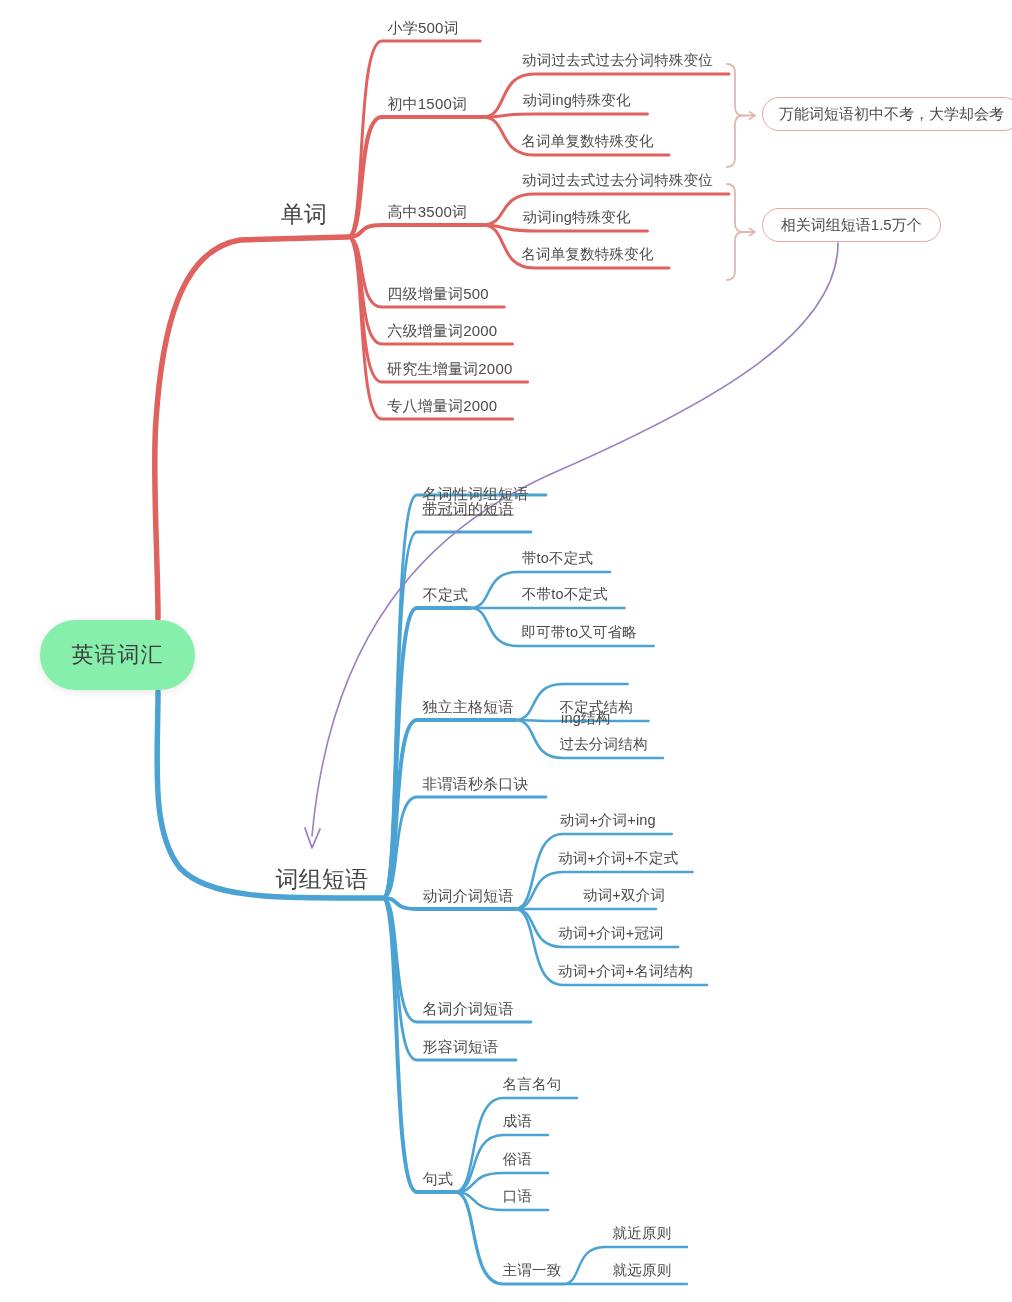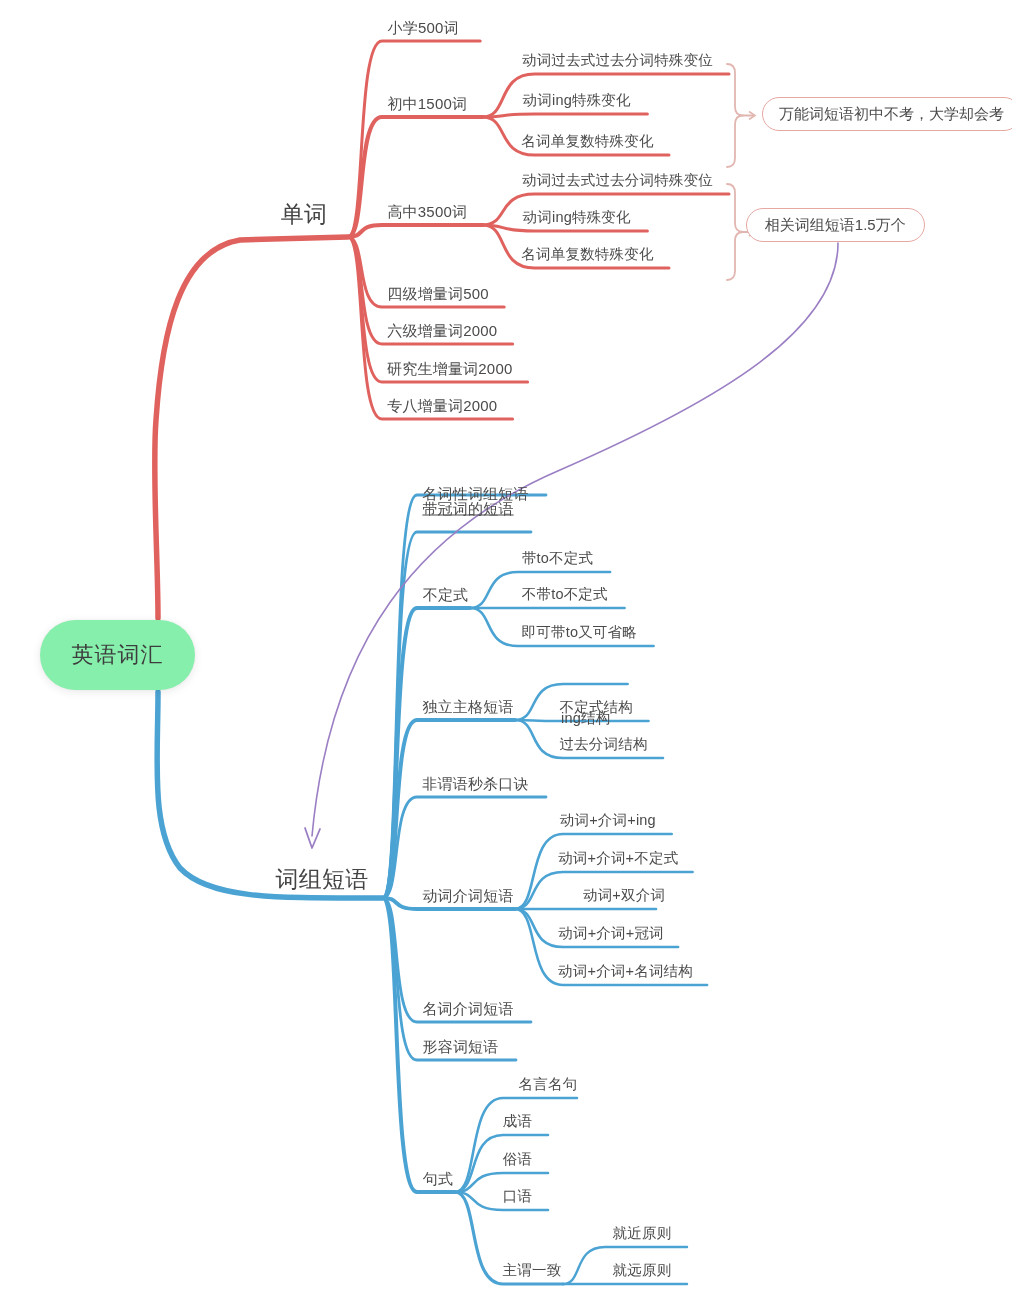--- a/index.html
+++ b/index.html
@@ -110,21 +110,21 @@
       <div class="node-label lvl2" style="left: 442.3px; top: 330px;">六级增量词2000</div>
       <div class="node-label lvl2" style="left: 449.8px; top: 368px;">研究生增量词2000</div>
       <div class="node-label lvl2" style="left: 442.3px; top: 405px;">专八增量词2000</div>
       <div class="node-label lvl3" style="left: 617.5px; top: 60px;">动词过去式过去分词特殊变位</div>
       <div class="node-label lvl3" style="left: 576.7px; top: 100px;">动词ing特殊变化</div>
       <div class="node-label lvl3" style="left: 587.5px; top: 141px;">名词单复数特殊变化</div>
       <div class="callout" style="left: 762px; top: 97px; width: 259px; height: 34px;">万能词短语初中不考，大学却会考</div>
       <div class="node-label lvl3" style="left: 617.5px; top: 180px;">动词过去式过去分词特殊变位</div>
       <div class="node-label lvl3" style="left: 576.7px; top: 217px;">动词ing特殊变化</div>
       <div class="node-label lvl3" style="left: 587.5px; top: 254px;">名词单复数特殊变化</div>
-      <div class="callout" style="left: 746px; top: 208px; width: 178.6px; height: 34px;">相关词组短语1.5万个</div>
+      <div class="callout" style="left: 762px; top: 208px; width: 178.6px; height: 34px;">相关词组短语1.5万个</div>
       <div class="node-label lvl1" style="left: 322px; top: 879px;">词组短语</div>
       <div class="node-label lvl2" style="left: 475.5px; top: 493px;">名词性词组短语</div>
       <div class="node-label lvl2" style="left: 468px; top: 508px; text-decoration: underline;">带冠词的短语</div>
       <div class="node-label lvl2" style="left: 445.5px; top: 594px;">不定式</div>
       <div class="node-label lvl2" style="left: 468px; top: 706px;">独立主格短语</div>
       <div class="node-label lvl2" style="left: 475.5px; top: 783px;">非谓语秒杀口诀</div>
       <div class="node-label lvl2" style="left: 468px; top: 895px;">动词介词短语</div>
       <div class="node-label lvl2" style="left: 468px; top: 1008px;">名词介词短语</div>
       <div class="node-label lvl2" style="left: 460.5px; top: 1046px;">形容词短语</div>
       <div class="node-label lvl2" style="left: 438px; top: 1178px;">句式</div>
@@ -132,21 +132,21 @@
       <div class="node-label lvl3" style="left: 564.79px; top: 594px;">不带to不定式</div>
       <div class="node-label lvl3" style="left: 579.29px; top: 632px;">即可带to又可省略</div>
       <div class="node-label lvl3" style="left: 585.81px; top: 670px; margin-top: 48px;">ing结构</div>
       <div class="node-label lvl3" style="left: 596.25px; top: 707px;">不定式结构</div>
       <div class="node-label lvl3" style="left: 603.5px; top: 744px;">过去分词结构</div>
       <div class="node-label lvl3" style="left: 607.85px; top: 820px;">动词+介词+ing</div>
       <div class="node-label lvl3" style="left: 618.29px; top: 858px;">动词+介词+不定式</div>
       <div class="node-label lvl3" style="left: 600.02px; top: 895px; margin-left: 24px;">动词+双介词</div>
       <div class="node-label lvl3" style="left: 611.04px; top: 933px;">动词+介词+冠词</div>
       <div class="node-label lvl3" style="left: 625.54px; top: 971px;">动词+介词+名词结构</div>
-      <div class="node-label lvl3" style="left: 532px; top: 1084px; margin-left: 16px;">名言名句</div>
+      <div class="node-label lvl3" style="left: 532px; top: 1084px;">名言名句</div>
       <div class="node-label lvl3" style="left: 517.5px; top: 1121px;">成语</div>
       <div class="node-label lvl3" style="left: 517.5px; top: 1159px;">俗语</div>
       <div class="node-label lvl3" style="left: 517.5px; top: 1196px;">口语</div>
       <div class="node-label lvl3" style="left: 532px; top: 1270px;">主谓一致</div>
       <div class="node-label lvl3" style="left: 642px; top: 1233px;">就近原则</div>
       <div class="node-label lvl3" style="left: 642px; top: 1270px;">就远原则</div>
     </div>
 </div>
 
 </body></html>

